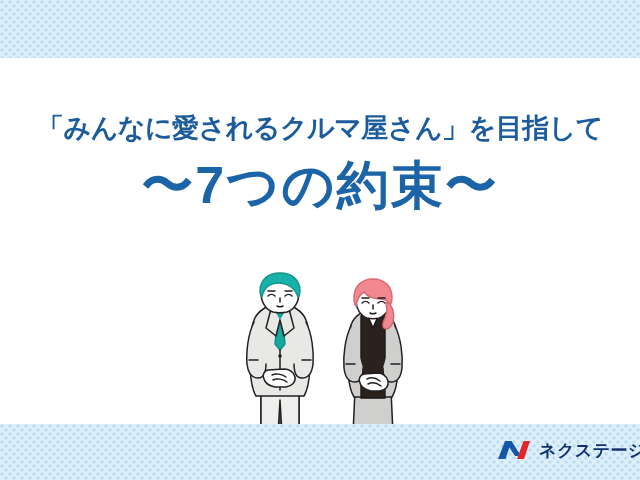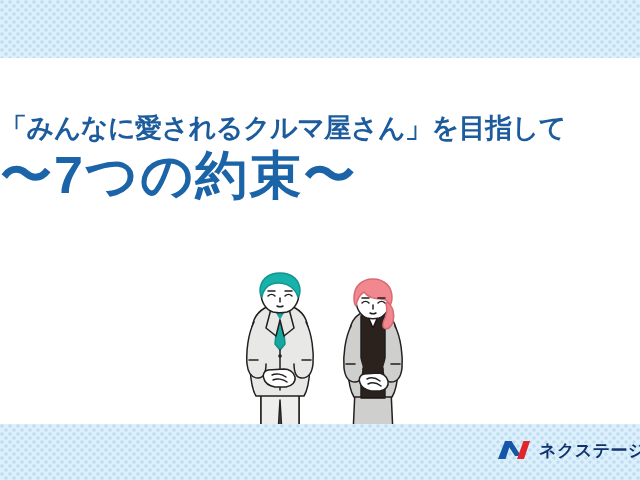--- a/index.html
+++ b/index.html
@@ -40,33 +40,34 @@
     top: 424px;
     height: 56px;
   }
 
   
   .heading-block {
     position: absolute;
     left: 0;
     top: 112px;
     width: 640px;
+    text-align: center;
   }
   .headline-1 {
     display: block;
     font-size: 27px;
     line-height: 1.25;
     font-weight: 700;
     color: #1c5b9c;
     letter-spacing: -0.5px;
     white-space: nowrap;
   }
   .headline-2 {
     display: block;
-    margin-top: 0;
+    margin-top: 10px;
     font-size: 52px;
     line-height: 1.15;
     font-weight: 700;
     color: #1b64a8;
     letter-spacing: 2px;
     white-space: nowrap;
   }
 
   
   .illustration {

